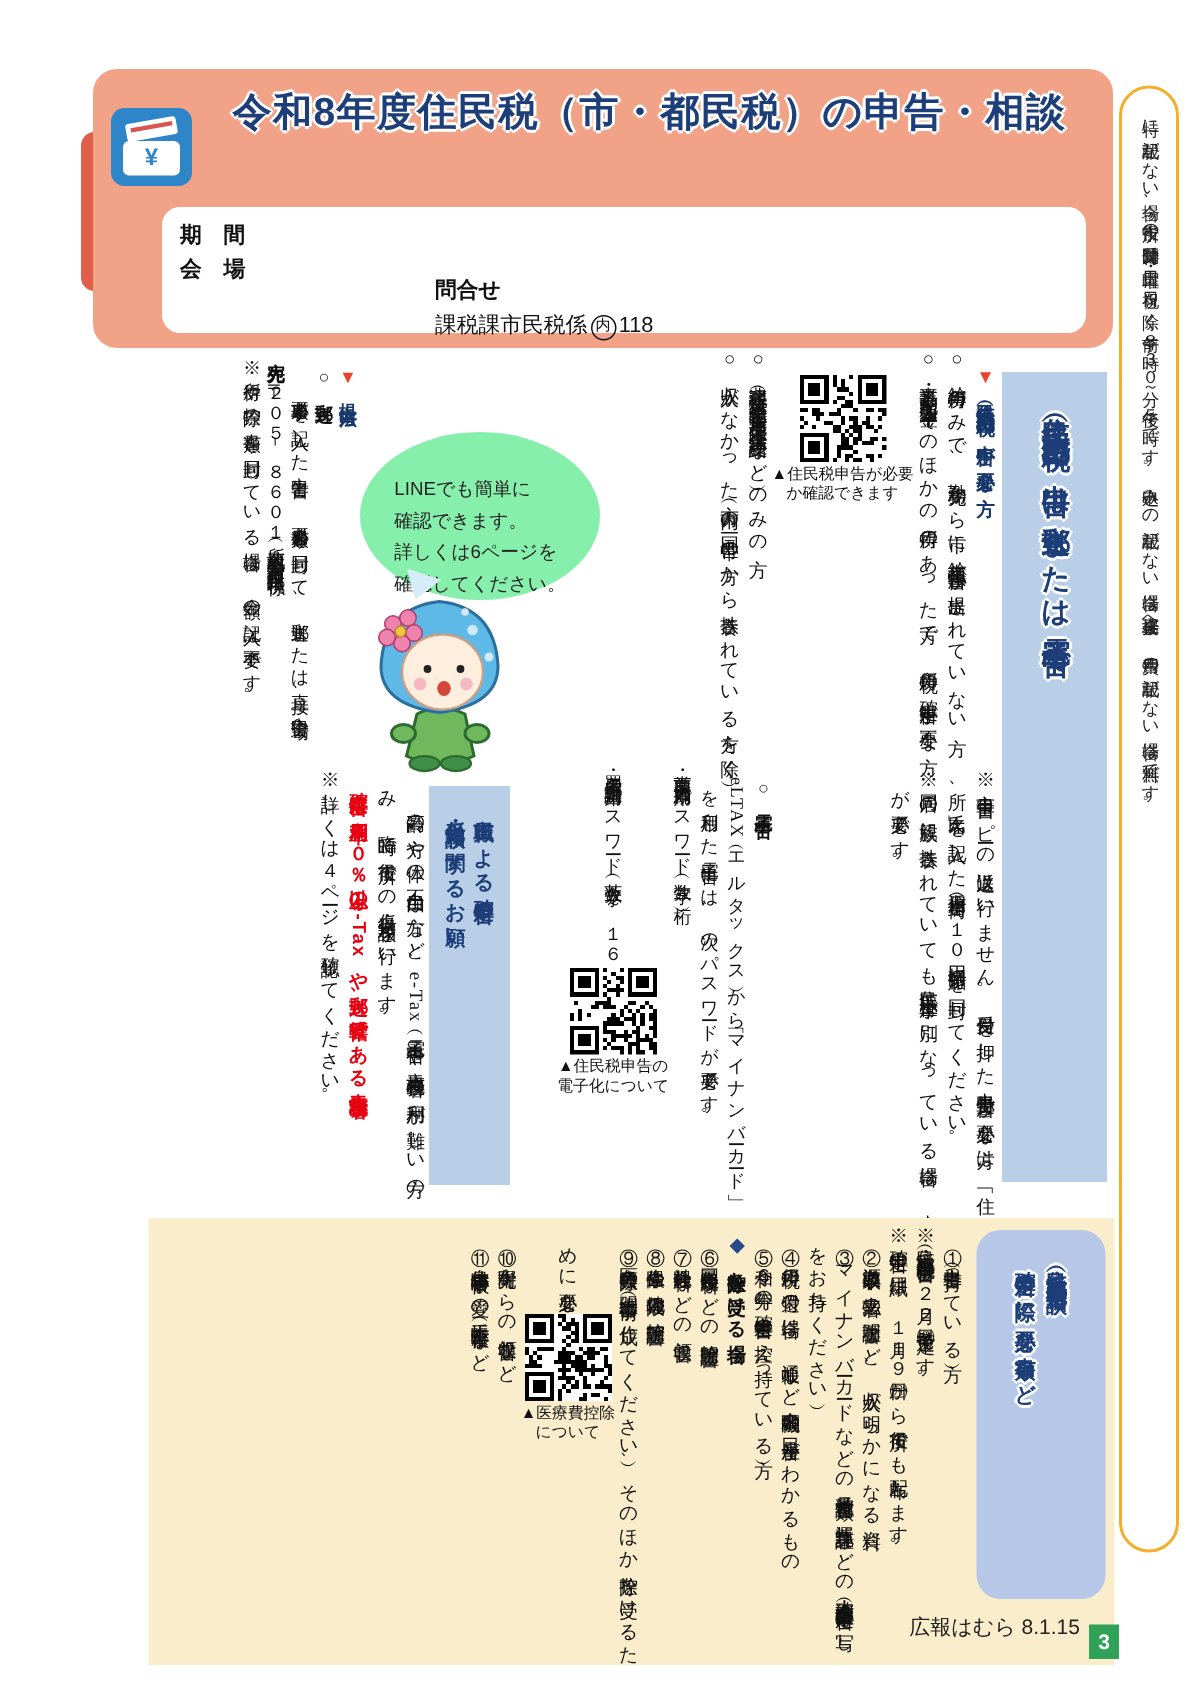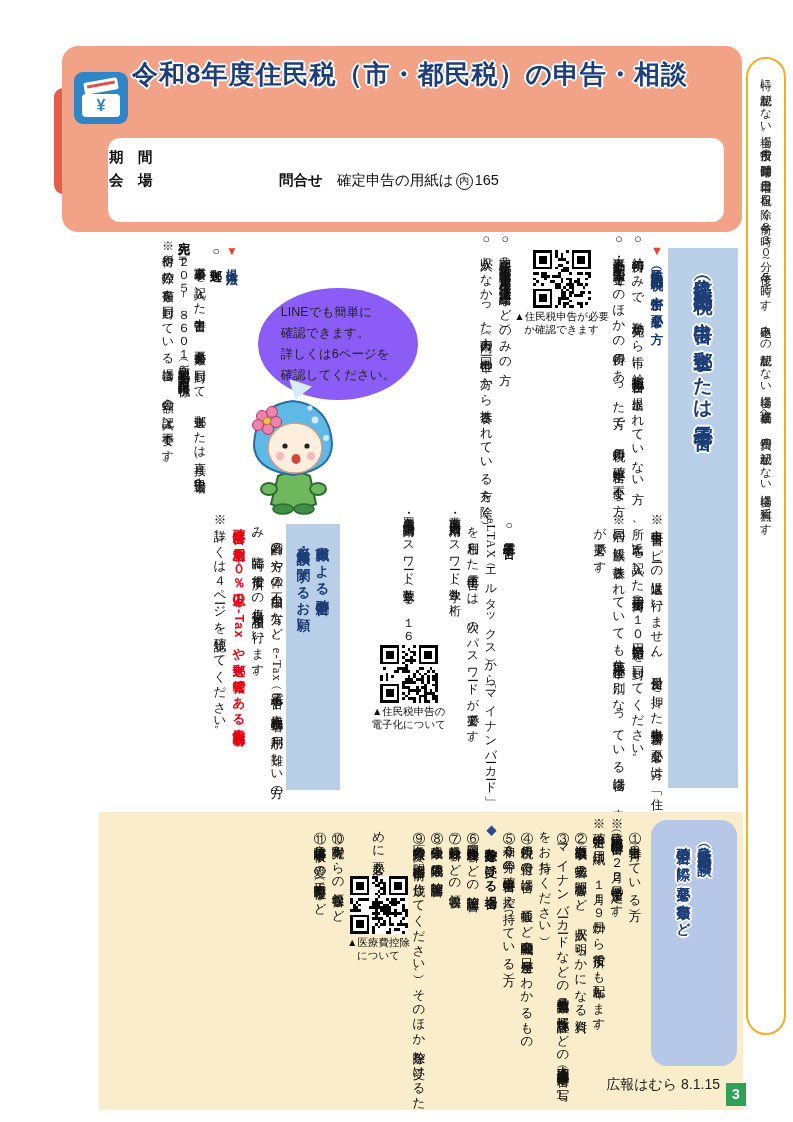--- a/index.html
+++ b/index.html
@@ -14,30 +14,30 @@
     padding:12px 8px 12px 0;color:#222;}
 
   
   .header-accent{position:absolute;left:54px;top:88px;width:18px;height:106px;background:#df5f4a;border-radius:9px;}
   .header{position:absolute;left:62px;top:46px;width:680px;height:186px;background:#f2a287;border-radius:16px;}
   .hdr-icon{position:absolute;left:12px;top:26px;width:54px;height:52px;background:#2e85c8;border-radius:9px;}
   .icon-card{position:absolute;left:10px;top:8px;width:34px;height:12px;background:#fff;border-radius:2px;transform:rotate(-10deg);}
   .icon-stripe{position:absolute;left:13px;top:11px;width:28px;height:3px;background:#d9534f;transform:rotate(-10deg);}
   .icon-wallet{position:absolute;left:8px;top:22px;width:38px;height:23px;background:#fff;border-radius:4px;
     text-align:center;font-weight:bold;color:#2e85c8;font-size:16px;line-height:23px;}
-  .hdr-title{position:absolute;left:70px;top:10px;right:8px;text-align:left;
+  .hdr-title{position:absolute;left:70px;top:10px;right:8px;text-align:center;
     color:#1d3e78;font-weight:bold;font-size:26px;line-height:37px;letter-spacing:1px;}
   .outline-white{text-shadow:1px 1px 0 #fff,-1px 1px 0 #fff,1px -1px 0 #fff,-1px -1px 0 #fff,
     0 2px 0 #fff,0 -2px 0 #fff,2px 0 0 #fff,-2px 0 0 #fff;}
   .hdr-info{position:absolute;left:46px;top:92px;width:616px;height:84px;background:#fff;border-radius:12px;
-    box-sizing:border-box;padding:8px 1px;font-size:14.5px;}
+    box-sizing:border-box;padding:8px 12px;font-size:14.5px;}
   .info-row{display:flex;line-height:23px;}
   .info-label{font-weight:bold;width:58px;flex:none;}
-  .pair{display:flex;}
-  .pair2{margin-left:112px;}
+  .pair{display:flex;flex-direction:column;}
+  .pair2{margin-left:112px;margin-top:14px;}
   .ext-circle{display:inline-block;width:15px;height:15px;line-height:14px;border:1.2px solid #111;
     border-radius:50%;font-size:10px;text-align:center;vertical-align:1px;margin:0 2px;}
 
   
   .v{position:absolute;writing-mode:vertical-rl;text-orientation:mixed;
      font-family:"Liberation Serif",serif;font-size:12.5px;letter-spacing:1.2px;line-height:19px;color:#111;}
   .v p{margin:0;padding:0;}
   .hang{text-indent:-1em;padding-top:1em;}
   .sec-heading{font-family:"Liberation Sans",sans-serif;font-weight:bold;color:#17376b;}
   .tri{color:#e8432e;}
@@ -56,22 +56,22 @@
   .sec-mailnotes{left:518px;top:518px;width:148px;height:284px;}
   .sec-efiling{left:330px;top:518px;width:188px;height:284px;line-height:18px;font-size:12px;}
   .onegai-heading{position:absolute;left:286px;top:524px;width:54px;height:266px;background:#b9cfe8;
     writing-mode:vertical-rl;box-sizing:border-box;padding:12px 8px 0 0;
     font-family:"Liberation Sans",sans-serif;font-weight:bold;font-size:13.5px;letter-spacing:1px;
     line-height:19px;color:#1d3e78;}
   .onegai-heading p{margin:0;}
   .sec-onegai{left:108px;top:518px;width:178px;height:284px;}
 
   
-  .bubble{position:absolute;left:258px;top:288px;width:160px;height:112px;background:#8b5cf6;border-radius:50%;
-    display:flex;align-items:center;justify-content:center;}
+  .bubble{position:absolute;left:240px;top:288px;width:160px;height:112px;background:#86efac;border-radius:50%;
+    display:flex;align-items:flex-end;justify-content:center;}
   .bubble:after{content:"";position:absolute;left:26px;bottom:-12px;width:0;height:0;
     border:12px solid transparent;border-top:18px solid #d6edf9;transform:rotate(18deg);}
   .bubble-text{font-size:12.5px;line-height:21px;white-space:pre-line;color:#222;
     font-family:"Liberation Sans",sans-serif;}
   .mascot{position:absolute;left:240px;top:396px;}
 
   
   .qr-unit{display:inline-block;writing-mode:horizontal-tb;text-orientation:initial;
     text-align:center;margin-top:6px;text-indent:0;letter-spacing:0;}
   .qr-box{display:block;margin:0 auto 2px auto;line-height:0;}
@@ -114,21 +114,21 @@
       <div class="info-row">
         <span class="info-label">期　間</span>
       </div>
       <div class="info-row">
         <span class="pair">
           <span class="info-label">会　場</span>
         </span>
         <span class="pair pair2">
           <span class="info-label">問合せ</span>
           <span>
-            <span>確定申告の用紙は</span><span class="ext-circle">内</span><span>165</span>
+            <span>課税課市民税係</span><span class="ext-circle">内</span><span>118</span>
           </span>
         </span>
       </div>
     </div>
   </div>
 
   <div class="main-heading outline-white">住民税（市・都民税）の申告は郵送または電子申告で</div>
 
   <div class="v sec-required">
     <p class="sec-heading"><span class="tri">▼</span><span>住民税（市・都民税）の申告が必要な方</span></p>

